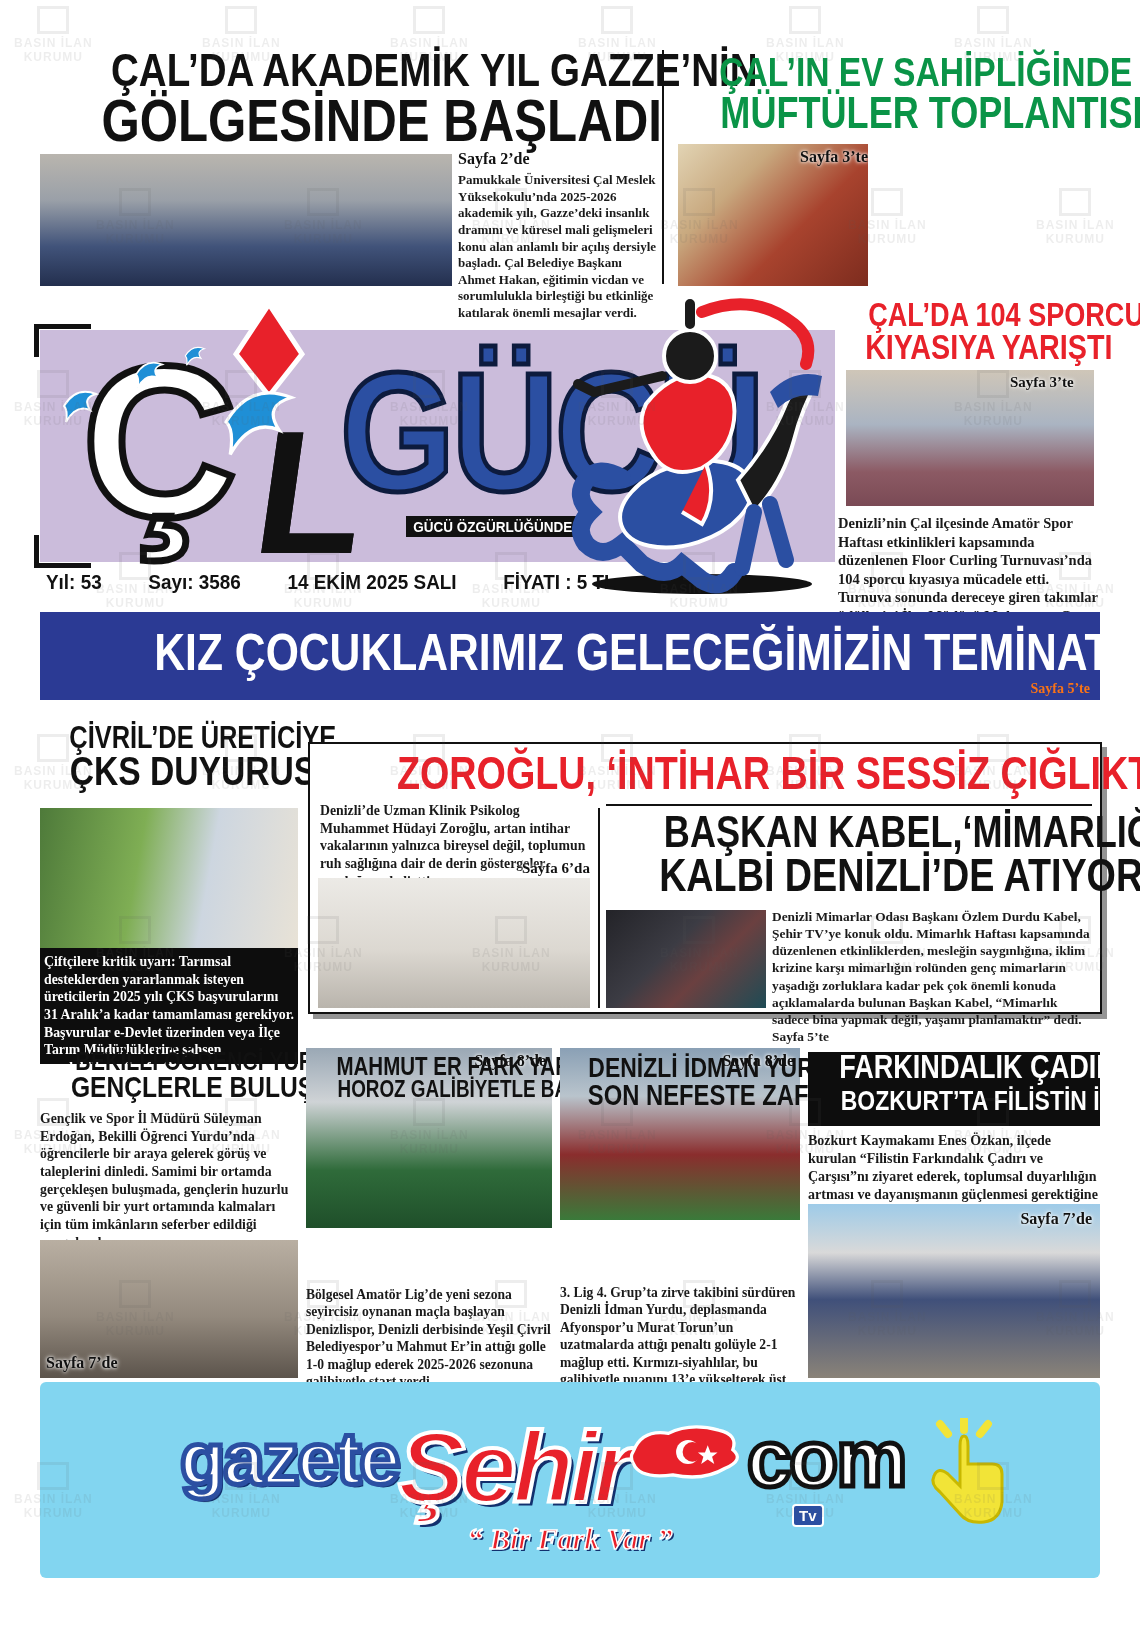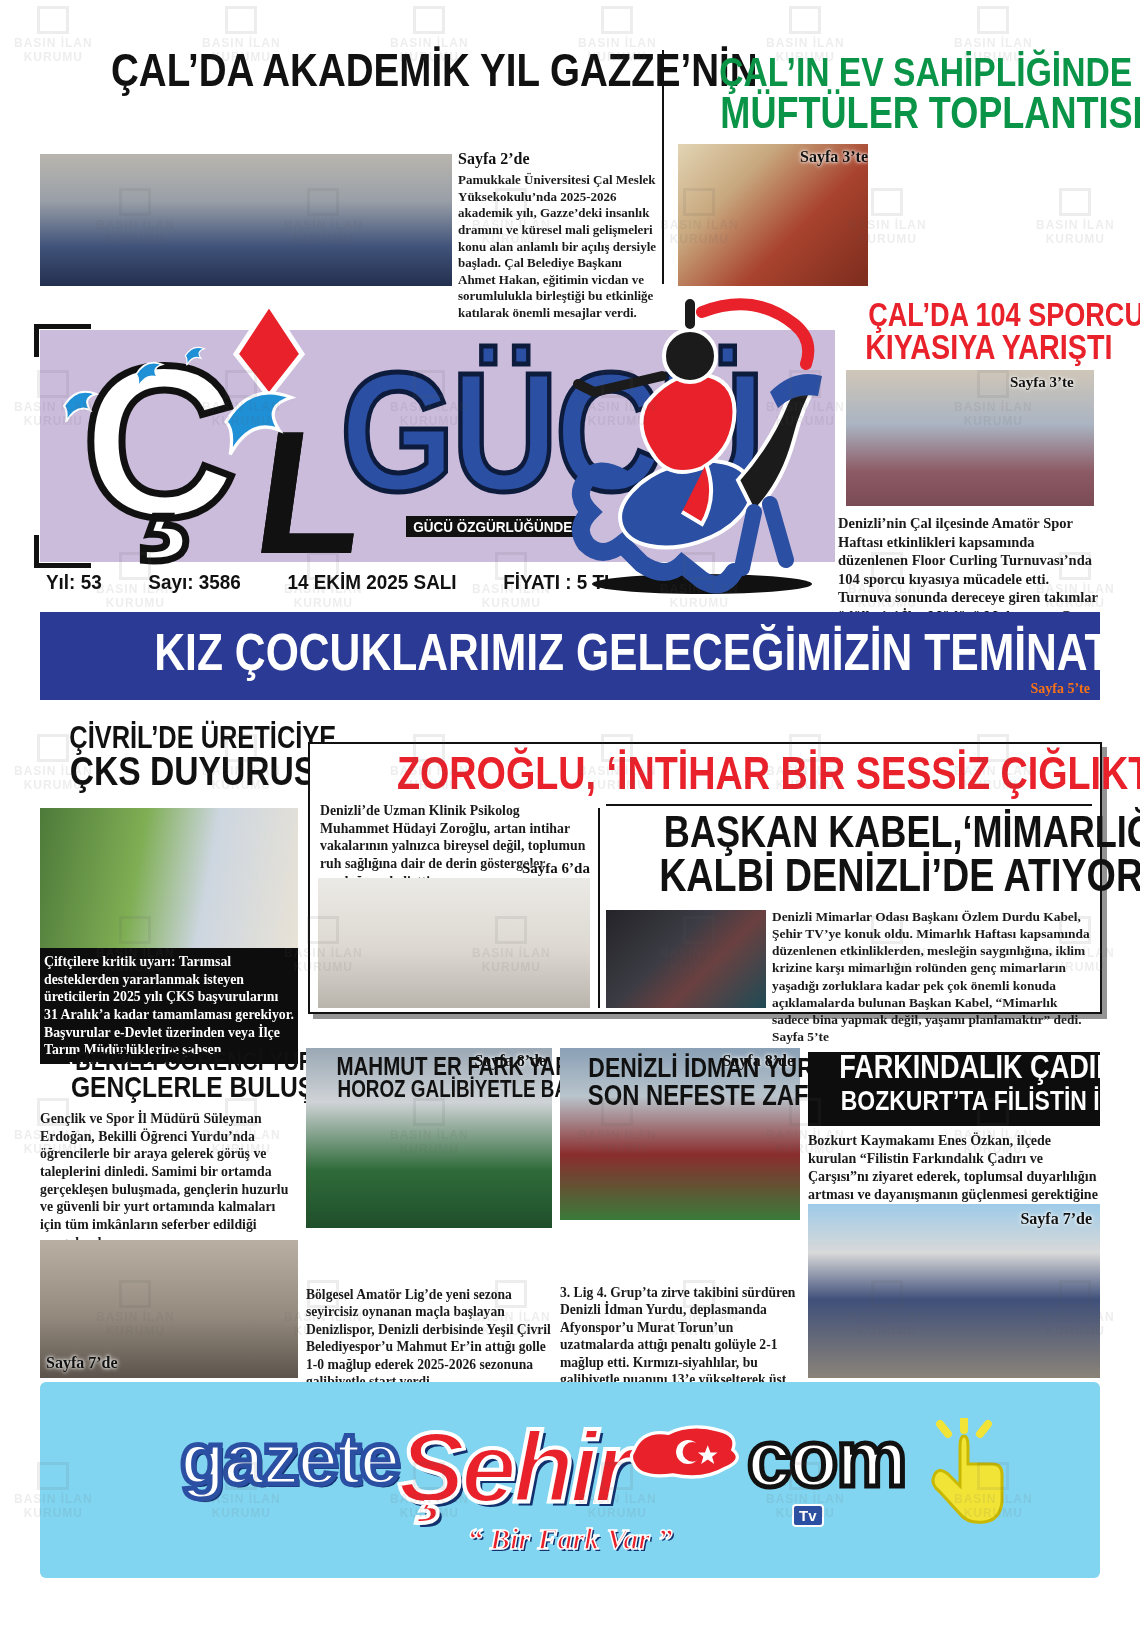--- a/index.html
+++ b/index.html
@@ -54,20 +54,21 @@
   .f-tv{position:absolute;background:#2b4fa2;color:#fff;font-weight:700;font-size:15px;border-radius:4px;
         padding:1px 5px;border:2px solid #fff;}
 </style>
 </head>
 <body>
 
 <div class="page">
 
   <div class="abs" style="left:40px;top:46px;width:618px;height:240px;">
     <div class="hl" style="font-size:47px;"><span>ÇAL’DA AKADEMİK YIL GAZZE’NİN</span></div>
+    <div class="hl" style="font-size:60px;margin-top:-2px;"><span>GÖLGESİNDE BAŞLADI</span></div>
     <div class="photo" style="left:0;top:108px;width:412px;height:132px;background:linear-gradient(180deg,#b9b5ae 0%,#9aa0a8 35%,#41537a 70%,#232f4e 100%);"></div>
     <span class="pref abs" style="left:418px;top:104px;">Sayfa 2’de</span>
     <div class="serif body-txt abs" style="left:418px;top:126px;width:200px;font-size:13px;">Pamukkale Üniversitesi Çal Meslek Yüksekokulu’nda 2025-2026 akademik yılı, Gazze’deki insanlık dramını ve küresel mali gelişmeleri konu alan anlamlı bir açılış dersiyle başladı. Çal Belediye Başkanı Ahmet Hakan, eğitimin vicdan ve sorumlulukla birleştiği bu etkinliğe katılarak önemli mesajlar verdi.</div>
   </div>
 
   <div class="vline" style="left:662px;top:50px;height:234px;"></div>
 
   <div class="abs" style="left:674px;top:52px;width:426px;height:234px;">
     <div class="hl" style="font-size:41px;color:#0a9447;"><span>ÇAL’IN EV SAHİPLİĞİNDE</span></div>
     <div class="hl" style="font-size:44px;color:#0a9447;margin-top:-2px;"><span>MÜFTÜLER TOPLANTISI</span></div>

